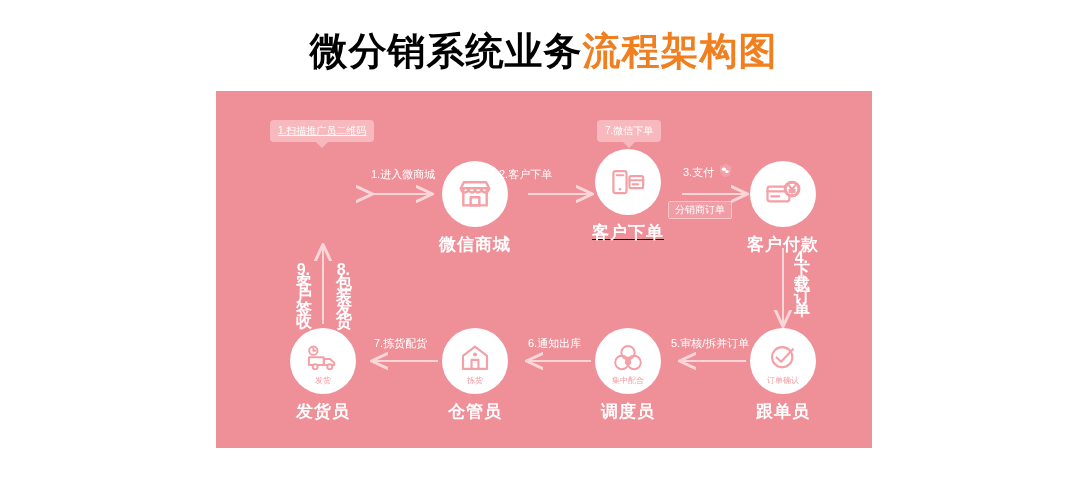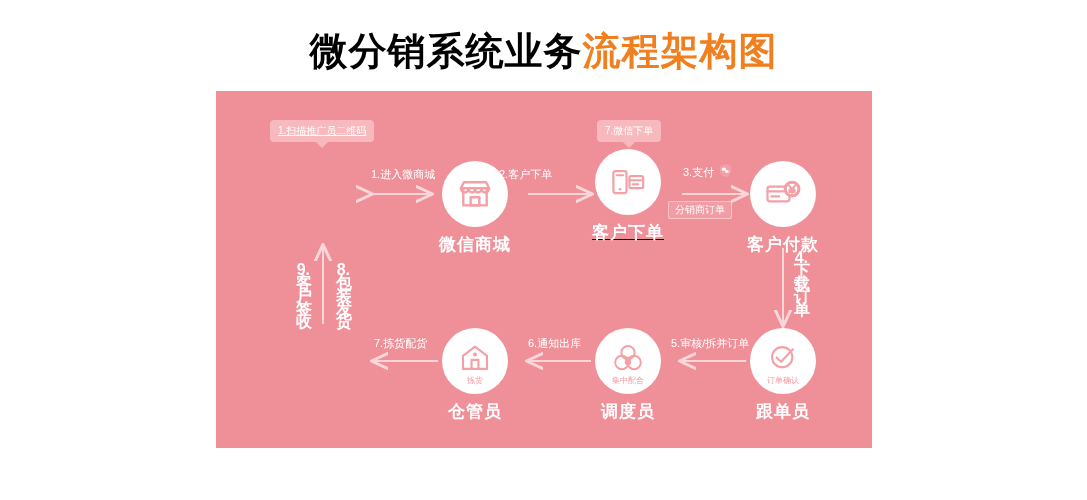--- a/index.html
+++ b/index.html
@@ -281,20 +281,36 @@
           <line x1="5" y1="13.6" x2="10.4" y2="13.6"></line>
           <circle cx="19.2" cy="8.6" r="5" fill="#ffffff"></circle>
           <circle cx="19.2" cy="8.6" r="4.4"></circle>
           <path d="M17.3 6.4 L19.2 8.8 L21.1 6.4 M17.4 9.1 H21 M17.4 10.5 H21 M19.2 8.8 V11.2"></path>
         </svg>
       </span>
     </div>
     <div class="caption">客户付款</div>
   </div>
 
+  <div class="node" style="left:74px; top:237px;">
+    <div class="circle">
+      <span style="margin-top:-6px;">
+        <svg width="34" height="30" viewBox="0 0 26 22" fill="none" stroke="#f3a0a7" stroke-width="1.5" stroke-linejoin="round" stroke-linecap="round">
+          <circle cx="5.6" cy="5.4" r="3.2"></circle>
+          <path d="M5.6 3.5 V5.4 H7.1"></path>
+          <path d="M2.2 10.4 H13.6 V16.4 H2.2 Z"></path>
+          <path d="M13.6 11.8 H18.4 L21.6 14.6 V16.4 H13.6 Z"></path>
+          <circle cx="7" cy="17.6" r="1.9" fill="#ffffff"></circle>
+          <circle cx="18.2" cy="17.6" r="1.9" fill="#ffffff"></circle>
+        </svg>
+      </span>
+      <div class="sub">发货</div>
+    </div>
+    <div class="caption">发货员</div>
+  </div>
 
   <div class="node" style="left:226px; top:237px;">
     <div class="circle">
       <span style="margin-top:-6px;">
         <svg width="32" height="30" viewBox="0 0 24 22" fill="none" stroke="#f3a0a7" stroke-width="1.6" stroke-linejoin="round" stroke-linecap="round">
           <path d="M3 9.4 L12 2.4 L21 9.4 V19.2 H3 Z"></path>
           <path d="M9.4 19.2 V12.4 H14.6 V19.2"></path>
           <circle cx="12" cy="8.4" r="1.5" fill="#f3a0a7" stroke="none"></circle>
         </svg>
       </span>

